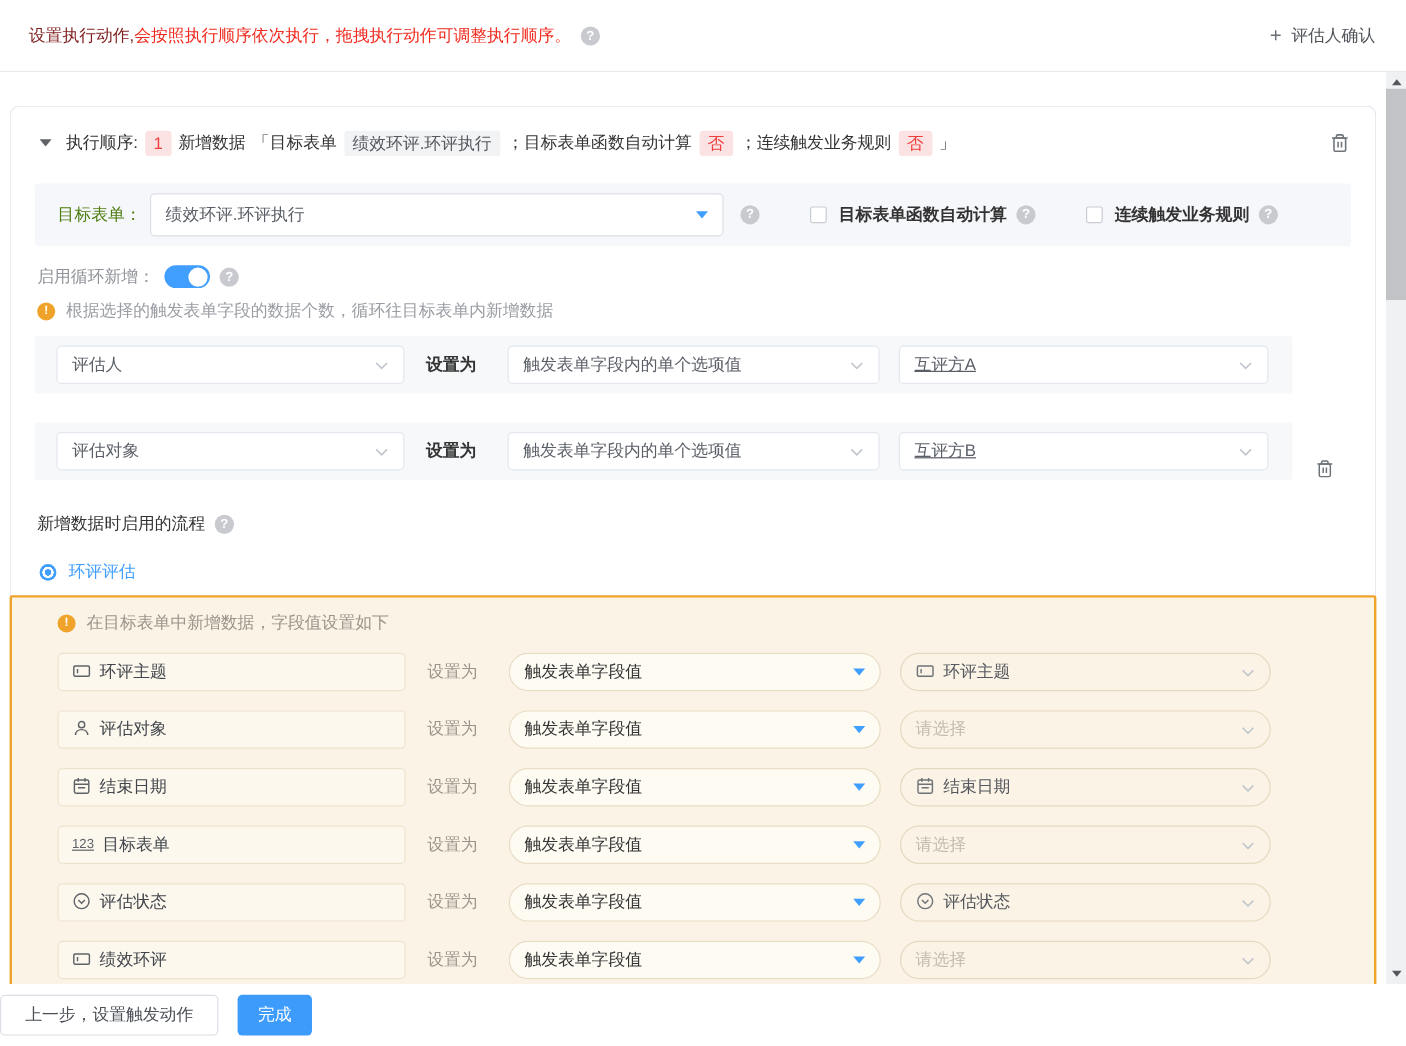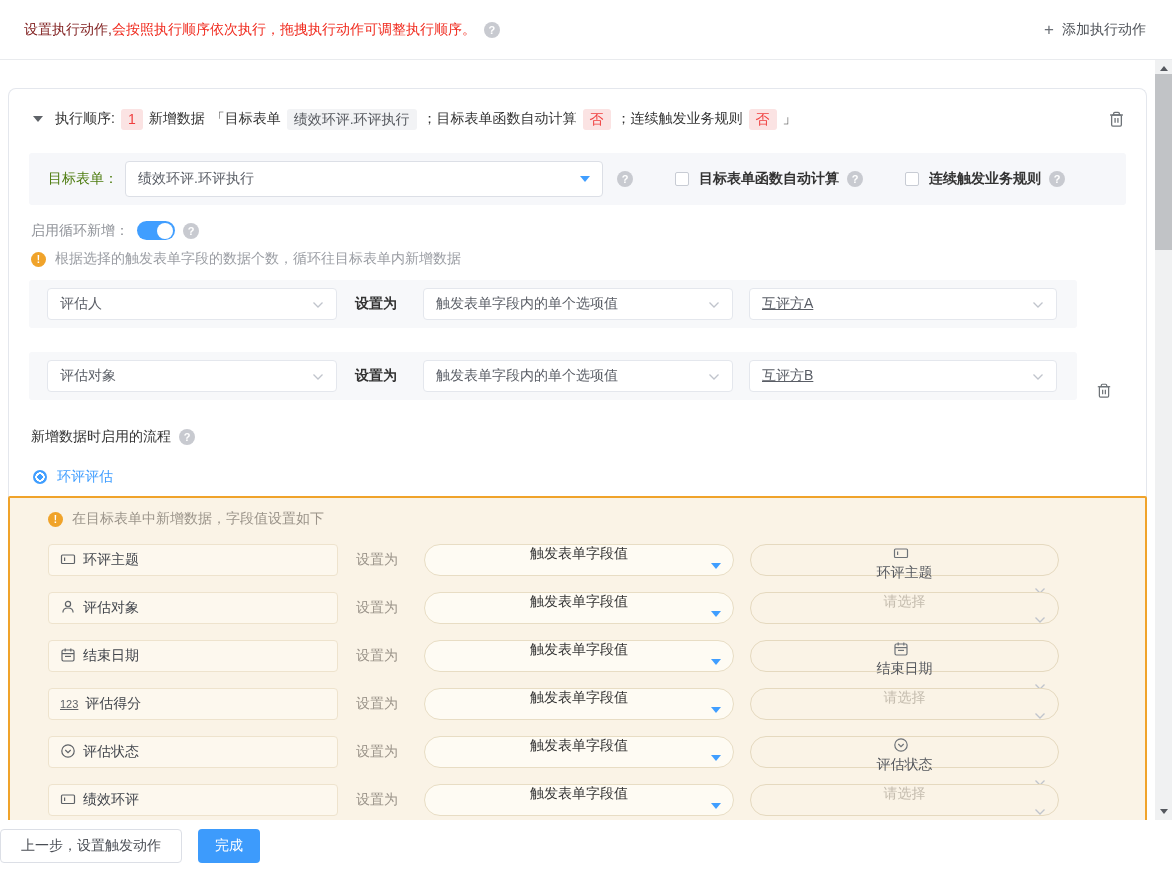--- a/index.html
+++ b/index.html
@@ -101,21 +101,21 @@
   .map-row { display:flex; align-items:center; height:32px; margin-bottom:16px; }
   .field-box {
     width:290px; height:32px; background:#fdf8ee; border:1px solid #eee3cd; border-radius:4px;
     display:flex; align-items:center; padding:0 11px; color:#41454c;
   }
   .ficon { margin-right:7px; flex:0 0 auto; }
   .ficon svg { stroke:#5f6368; }
   .i123 { font-size:11px; font-weight:normal; text-decoration:underline; color:#5f6368; margin-right:7px; letter-spacing:0; }
   .map-set { color:#9b948a; margin:0 26px 0 18px; white-space:nowrap; }
   .msel {
-    height:32px; border-radius:16px; display:flex; align-items:center; padding:0 12px; cursor:pointer;flex-direction:column;
+    height:32px; border-radius:16px; display:flex; align-items:center; padding:0 12px; cursor:pointer;
   }
   .msel-src { width:310px; background:#fefbf3; border:1px solid #e8ddc4; color:#333; margin-right:16px; }
   .msel-tgt { width:309px; background:#faf3e6; border:1px solid #e5d9bf; color:#55585e; }
   .msel-tgt .ficon svg { stroke:#6e7378; }
   .ph { color:#c4bcae; }
 
   
   .footer {
     position:absolute; left:0; bottom:0; width:1172px; height:52px; background:#fff;
     display:flex; align-items:center; justify-content:flex-start; gap:16px;
@@ -139,21 +139,21 @@
 </style>
 </head>
 <body>
 
 <div class="top-bar">
   <span class="top-title">设置执行动作,</span>
   <span class="top-title-warn">会按照执行顺序依次执行，拖拽执行动作可调整执行顺序。</span>
   <span class="help-icon">?</span>
   <span class="add-action">
     <span class="plus-glyph">+</span>
-    <span>添加执行动作</span>
+    <span>评估人确认</span>
   </span>
 </div>
 
 <div class="scroll-area">
   <div class="card">
 
     <div class="order-row">
       <span class="caret-down"></span>
       <span class="txt">执行顺序:</span>
       <span class="badge badge-red">1</span>
@@ -378,21 +378,21 @@
             <svg width="12" height="8" viewBox="0 0 12 8" fill="none" stroke-width="1.3">
                 <polyline points="1.5,1.5 6,6 10.5,1.5"></polyline>
               </svg>
           </span>
         </div>
       </div>
 
       <div class="map-row">
         <div class="field-box">
           <span class="i123">123</span>
-          <span>评估得分</span>
+          <span>目标表单</span>
         </div>
         <span class="map-set">设置为</span>
         <div class="msel msel-src">
           <span>触发表单字段值</span>
           <span class="tri-blue"></span>
         </div>
         <div class="msel msel-tgt">
           <span class="ph">请选择</span>
           <span class="chev" style="margin-left:auto;">
             <svg width="12" height="8" viewBox="0 0 12 8" fill="none" stroke-width="1.3">

